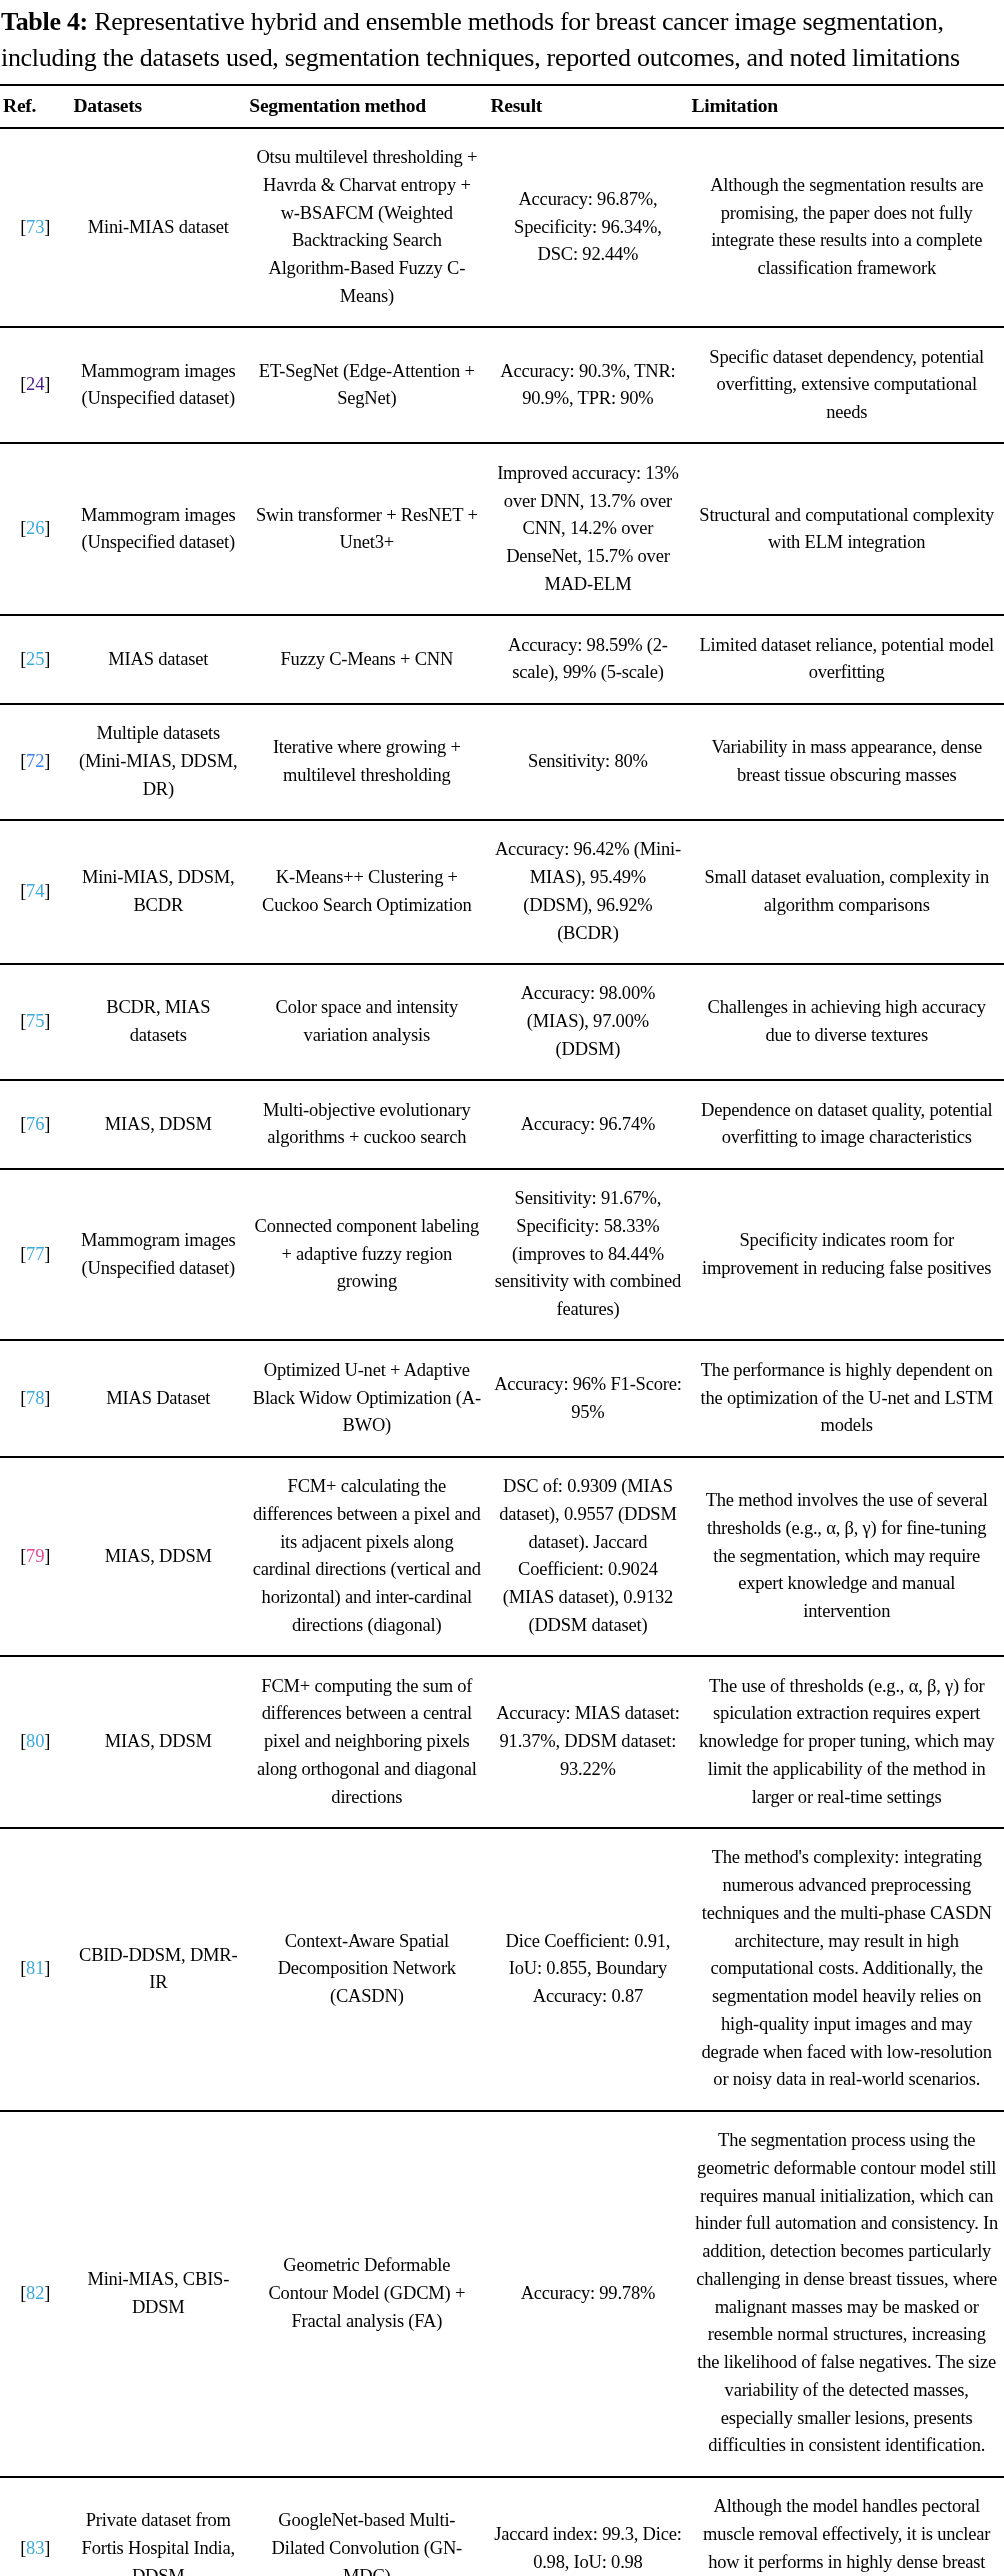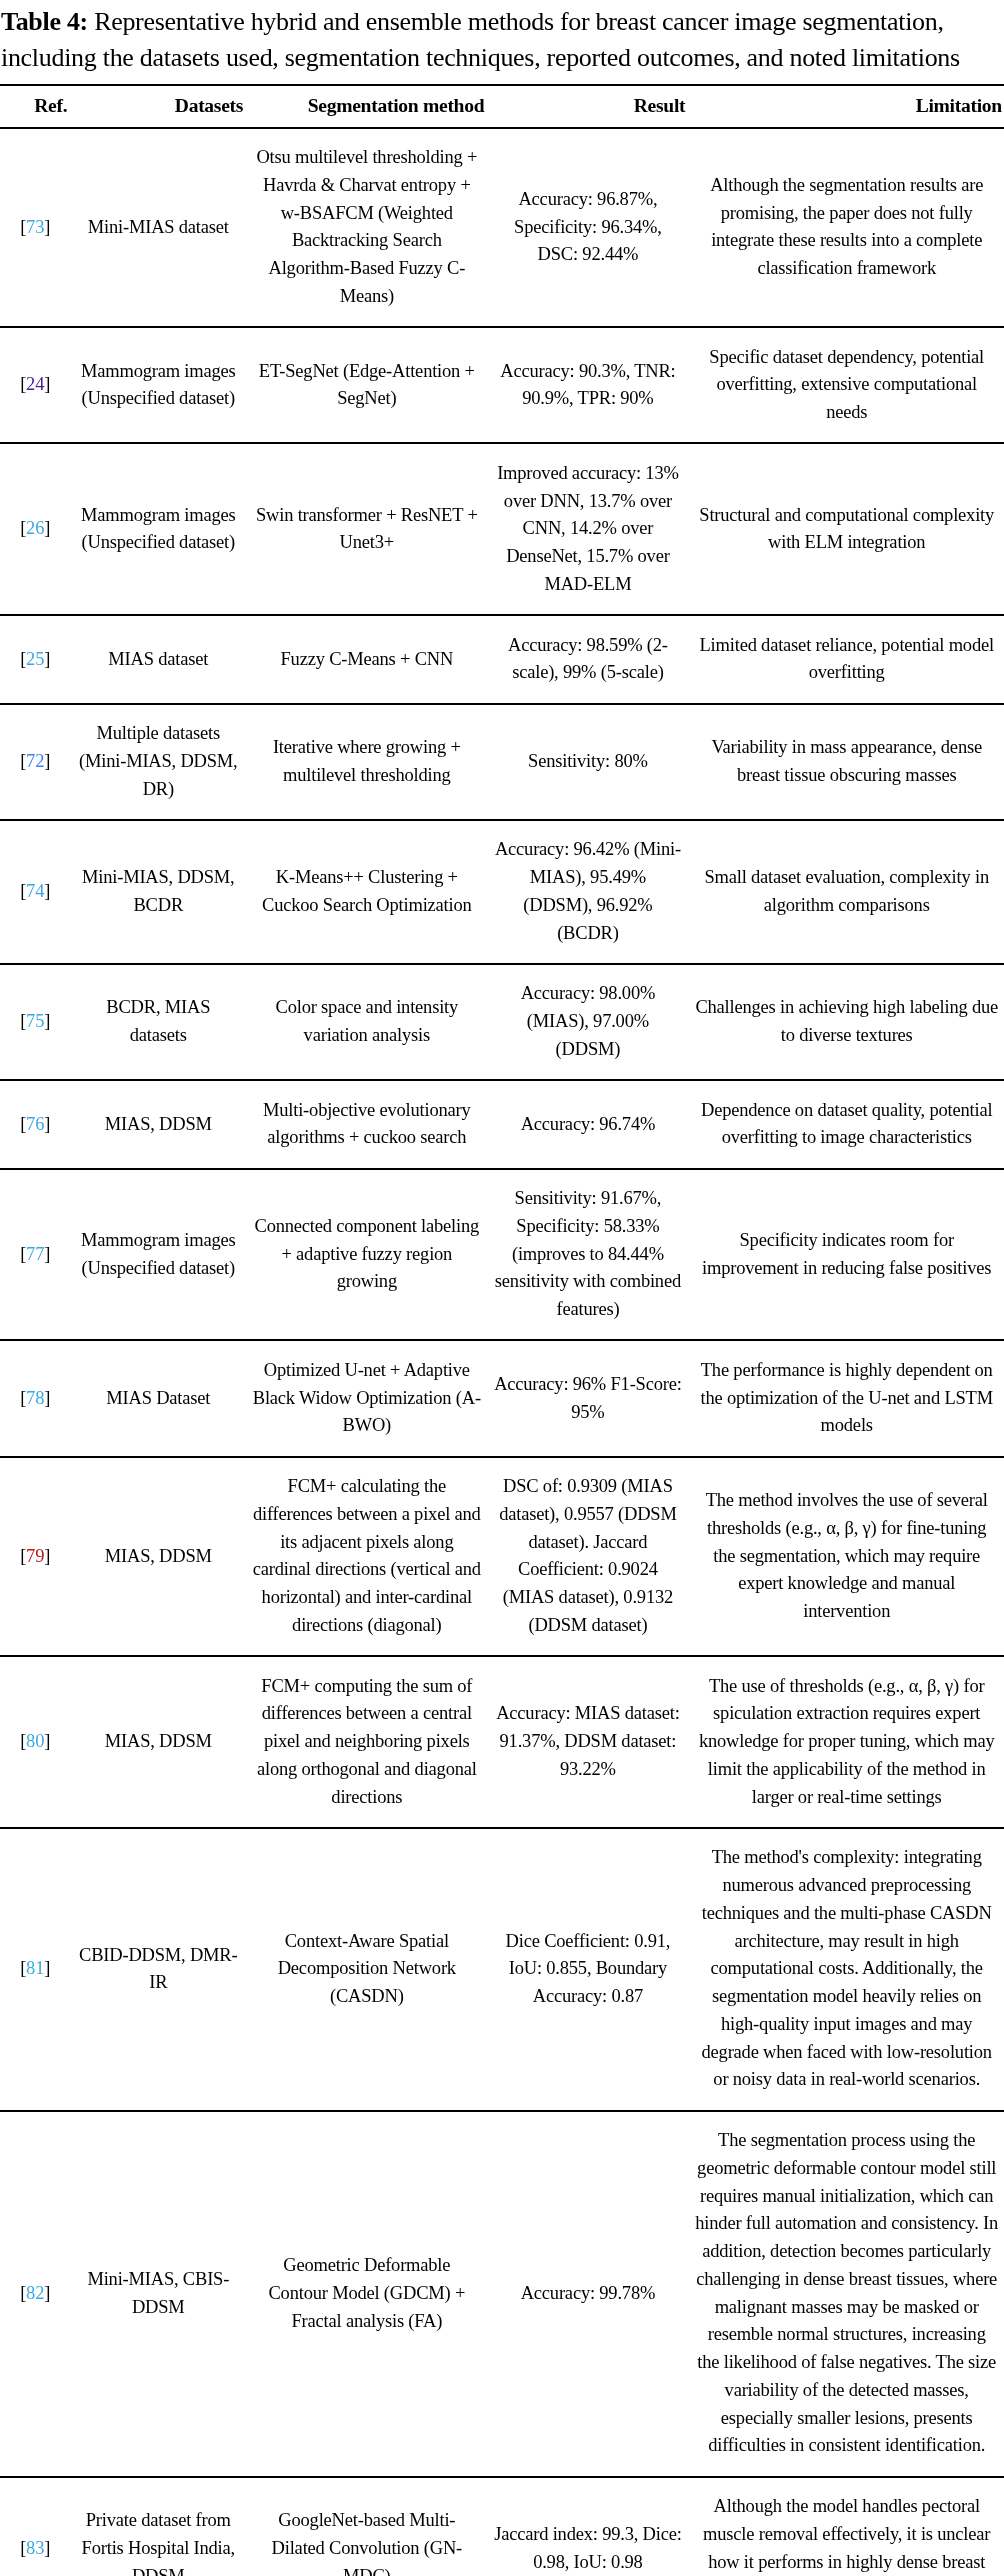--- a/index.html
+++ b/index.html
@@ -27,21 +27,21 @@
     width: 100%;
     border-collapse: collapse;
     border-top: 2.6px solid #000;
     border-bottom: 3.6px solid #000;
     table-layout: fixed;
   }
   table.methods thead th {
     font-size: 19.6px;
     font-weight: bold;
     padding: 9.3px 3.1px;
-    text-align: right;
+    text-align: left;
     border-bottom: 2.6px solid #000;
     letter-spacing: -0.3px;
   }
   table.methods tbody td {
     font-size: 18.5px;
     line-height: 1.5;
     padding: 15.5px 6.2px;
     text-align: center;
     vertical-align: middle;
     word-wrap: break-word;
@@ -123,21 +123,21 @@
           <td>Mini-MIAS, DDSM, BCDR</td>
           <td>K-Means++ Clustering + Cuckoo Search Optimization</td>
           <td>Accuracy: 96.42% (Mini-MIAS), 95.49% (DDSM), 96.92% (BCDR)</td>
           <td>Small dataset evaluation, complexity in algorithm comparisons</td>
         </tr>
         <tr>
           <td><span class="bracket">[</span><span class="ref-num" style="color: rgb(58, 169, 224);">75</span><span class="bracket">]</span></td>
           <td>BCDR, MIAS datasets</td>
           <td>Color space and intensity variation analysis</td>
           <td>Accuracy: 98.00% (MIAS), 97.00% (DDSM)</td>
-          <td>Challenges in achieving high labeling due to diverse textures</td>
+          <td>Challenges in achieving high accuracy due to diverse textures</td>
         </tr>
         <tr>
           <td><span class="bracket">[</span><span class="ref-num" style="color: rgb(58, 169, 224);">76</span><span class="bracket">]</span></td>
           <td>MIAS, DDSM</td>
           <td>Multi-objective evolutionary algorithms + cuckoo search</td>
           <td>Accuracy: 96.74%</td>
           <td>Dependence on dataset quality, potential overfitting to image characteristics</td>
         </tr>
         <tr>
           <td><span class="bracket">[</span><span class="ref-num" style="color: rgb(58, 169, 224);">77</span><span class="bracket">]</span></td>
@@ -147,21 +147,21 @@
           <td>Specificity indicates room for improvement in reducing false positives</td>
         </tr>
         <tr>
           <td><span class="bracket">[</span><span class="ref-num" style="color: rgb(58, 169, 224);">78</span><span class="bracket">]</span></td>
           <td>MIAS Dataset</td>
           <td>Optimized U-net + Adaptive Black Widow Optimization (A-BWO)</td>
           <td>Accuracy: 96% F1-Score: 95%</td>
           <td>The performance is highly dependent on the optimization of the U-net and LSTM models</td>
         </tr>
         <tr>
-          <td><span class="bracket">[</span><span class="ref-num" style="color: #b91c1c;">79</span><span class="bracket">]</span></td>
+          <td><span class="bracket">[</span><span class="ref-num" style="color: #ec4899;">79</span><span class="bracket">]</span></td>
           <td>MIAS, DDSM</td>
           <td>FCM+ calculating the differences between a pixel and its adjacent pixels along cardinal directions (vertical and horizontal) and inter-cardinal directions (diagonal)</td>
           <td>DSC of: 0.9309 (MIAS dataset), 0.9557 (DDSM dataset). Jaccard Coefficient: 0.9024 (MIAS dataset), 0.9132 (DDSM dataset)</td>
           <td>The method involves the use of several thresholds (e.g., α, β, γ) for fine-tuning the segmentation, which may require expert knowledge and manual intervention</td>
         </tr>
         <tr>
           <td><span class="bracket">[</span><span class="ref-num" style="color: rgb(58, 169, 224);">80</span><span class="bracket">]</span></td>
           <td>MIAS, DDSM</td>
           <td>FCM+ computing the sum of differences between a central pixel and neighboring pixels along orthogonal and diagonal directions</td>
           <td>Accuracy: MIAS dataset: 91.37%, DDSM dataset: 93.22%</td>

